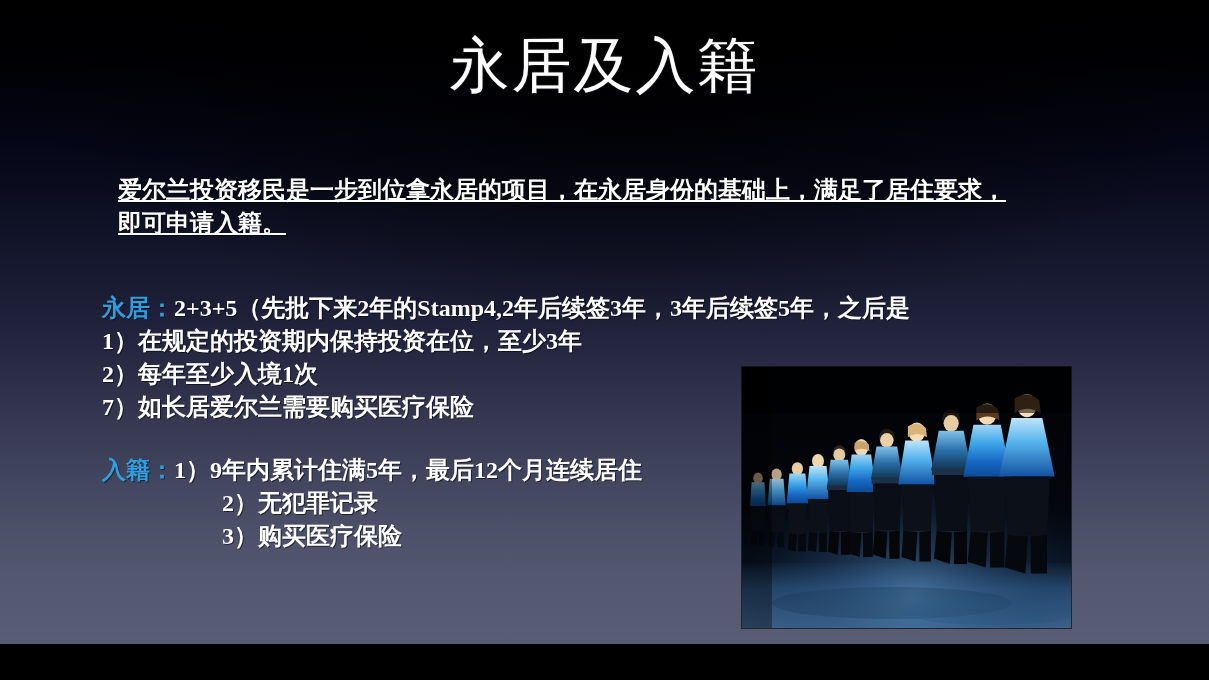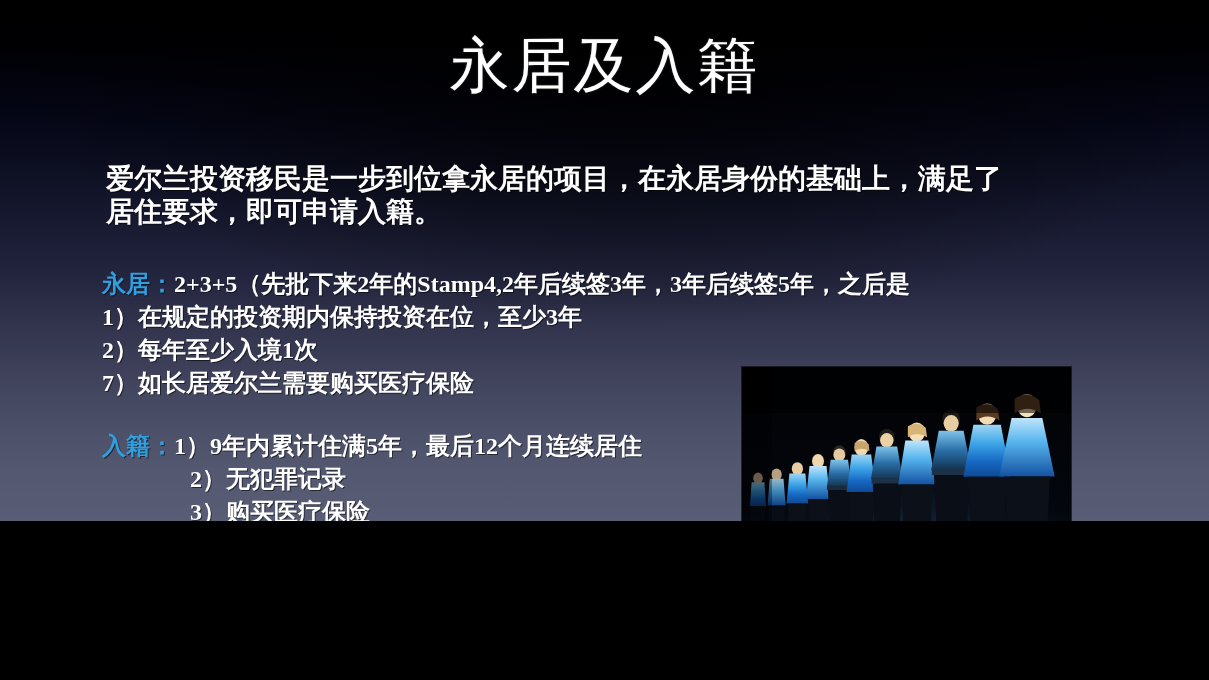--- a/index.html
+++ b/index.html
@@ -3,21 +3,21 @@
 <meta charset="utf-8">
 <style>
   html, body {
     margin: 0;
     padding: 0;
     background: #000;
   }
   #slide {
     position: relative;
     width: 1209px;
-    height: 521px;
+    height: 644px;
     overflow: hidden;
     background:
       radial-gradient(ellipse 900px 420px at 52% 6%, rgba(0,0,0,0.95) 0%, rgba(0,0,0,0.0) 70%),
       linear-gradient(to bottom,
         #000000 0%,
         #000004 9%,
         #02030d 16%,
         #060718 24%,
         #0d0f22 32%,
         #16182f 41%,
@@ -65,23 +65,24 @@
     z-index: 4;
     color: #ffffff;
     font-size: 24px;
     line-height: 33px;
     font-weight: bold;
     text-shadow: 1px 1px 0 rgba(0,0,0,0.55);
   }
 
   .para {
     width: 905px;
-    margin: 4px;
-    font-size: 28px;
+    margin: 16px;
+    font-size: 24px;
     line-height: 33px;
+    text-decoration: underline;
   }
 
   .gap-lg { height: 36px; }
   .gap-md { height: 30px; }
 
   .blue {
     color: #2f9fe0;
   }
 
   .section-line {
@@ -94,21 +95,21 @@
     padding: 0;
     list-style: none;
   }
   .list li {
     margin: 0;
     padding: 0;
     white-space: nowrap;
     line-height: 33px;
   }
   .indent-deep { }
-  .indent-mid  { margin-left: 88px; }
+  .indent-mid  { margin-left: 120px; }
 
   .nat-first {
     white-space: nowrap;
     font-family: Liberation Serif, serif;
   }
 
   .photo {
     position: absolute;
     left: 742px;
     top: 367px;

